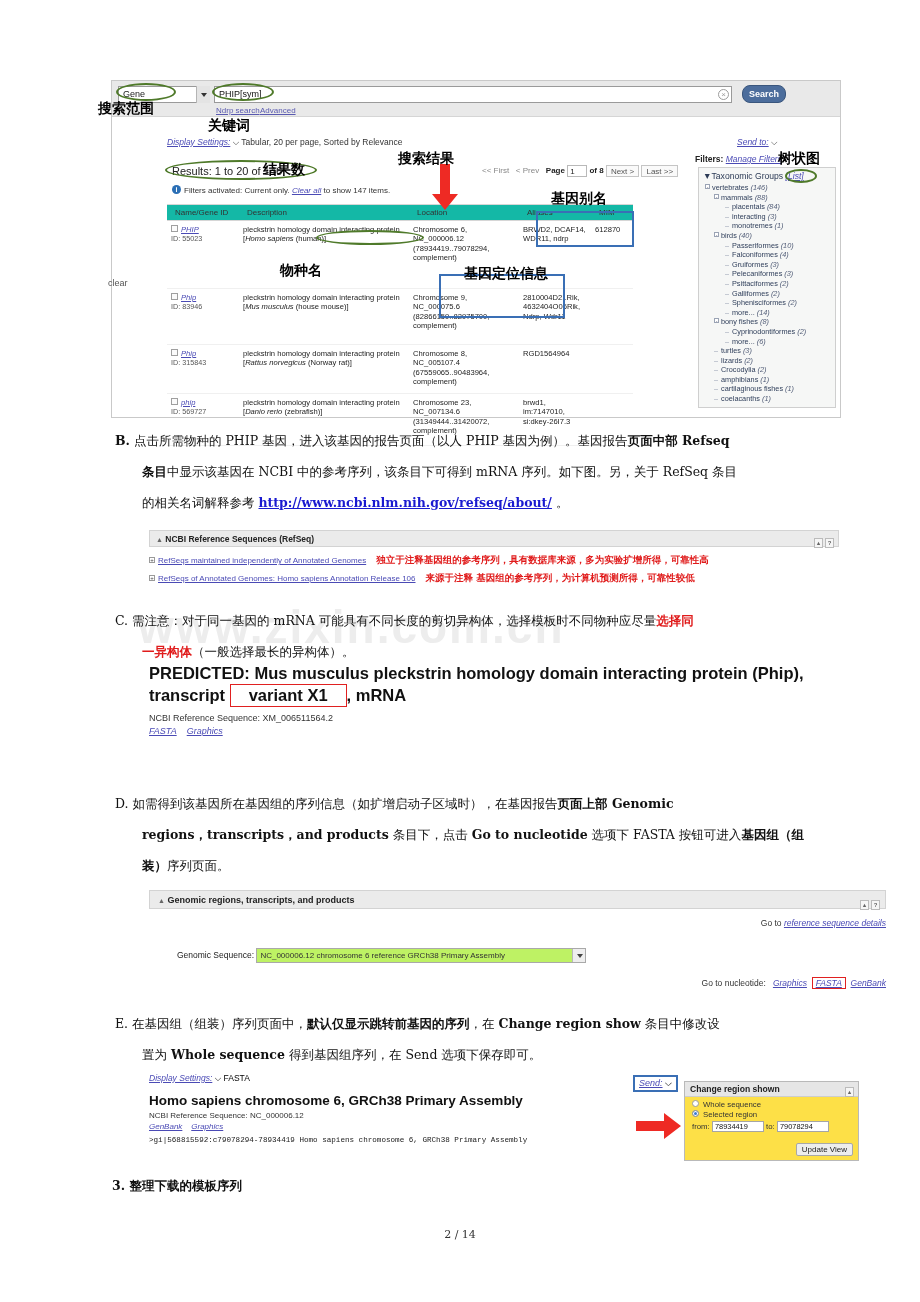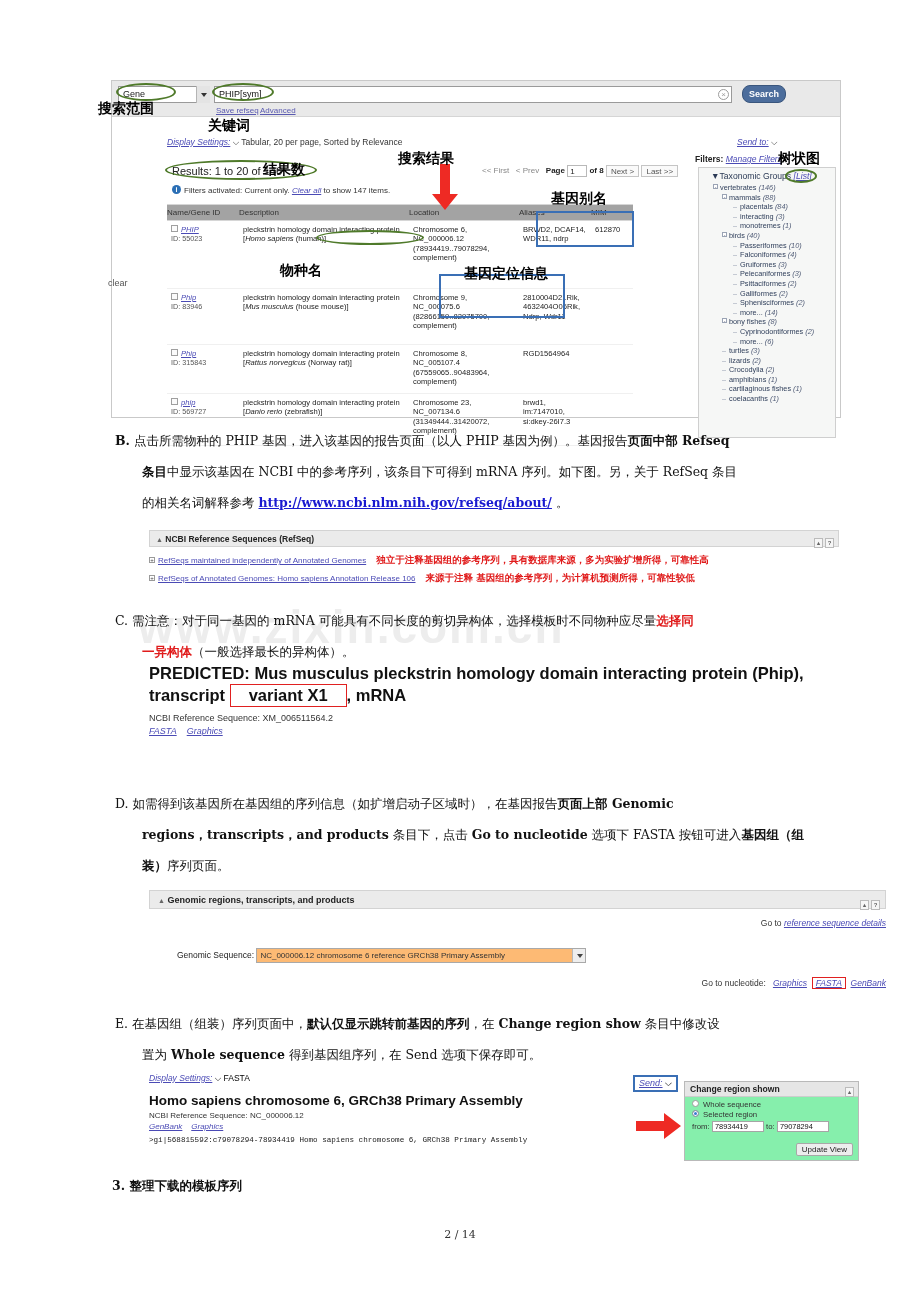--- a/index.html
+++ b/index.html
@@ -93,37 +93,37 @@
   #shot1 .filters{position:absolute; left:583px; top:73px; font-size:8.5px;
      font-family:"Liberation Sans", sans-serif; color:#222; font-weight:bold;}
 
   
   #shot1 table.res{
     position:absolute; left:55px; top:123px; width:466px;
     border-collapse:collapse; font-family:"Liberation Sans", sans-serif;
     font-size:7.6px; color:#222;
   }
   #shot1 table.res th{
-    background:#a3a3a3; border:1px solid #d6d6d6; border-left:none; border-right:none;
-    text-align:left; font-weight:normal; padding:3px 0; color:#333; font-size:8px;
+    background:#14b8a6; border:1px solid #d6d6d6; border-left:none; border-right:none;
+    text-align:left; font-weight:normal; padding:3px 8px; color:#333; font-size:8px;
   }
   #shot1 table.res td{
     padding:4px 4px 6px 4px; vertical-align:top; line-height:1.25;
     border-bottom:1px solid #f0f0f0;
   }
   #shot1 .chk{display:inline-block;width:7px;height:7px;border:1px solid #9f9f9f;
      background:#fbfbfb;vertical-align:0px;margin-right:3px;}
   #shot1 .gid{color:#555;font-size:7.2px;}
 
   
   #taxpanel{
-    position:absolute; left:586px; top:86px; width:138px; height:271px;
+    position:absolute; left:586px; top:86px; width:138px; height:241px;
     border:1px solid #cfcfcf; background:#f6f7f6;
     font-family:"Liberation Sans", sans-serif; font-size:7.3px; color:#31405c;
-    padding:3px 12px; overflow:hidden;
+    padding:3px 4px; overflow:hidden;
   }
   #taxpanel .tghead{font-size:8.6px; color:#2b3a55; margin-bottom:2px;}
   #taxpanel ul{list-style:none;margin:0;padding:0;}
   #taxpanel li{line-height:9.6px; white-space:nowrap;}
   #taxpanel i{color:#55607a; font-style:italic;}
   .lvl0{padding-left:2px;} .lvl1{padding-left:11px;} .lvl2{padding-left:22px;}
   .tbox{display:inline-block;width:5px;height:5px;border:1px solid #9aa3b4;
     background:#fff;margin-right:2px;vertical-align:1px;font-size:5px;line-height:4px;text-align:center;color:#667;}
   .tdash{display:inline-block;width:5px;margin-right:2px;color:#9aa3b4;}
 
@@ -166,41 +166,41 @@
   #shot3 .hlbox{border:1.6px solid #e02020;padding:0 18px;display:inline-block;}
 
   
   #shot4{left:133px; top:890px; width:737px; height:113px; z-index:2;}
   #shot4 .bar{width:737px;height:19px;background:#ebebeb;border:1px solid #d3d3d3;
     font-family:"Liberation Sans", sans-serif;font-size:9px;font-weight:bold;
     color:#222;line-height:18px;padding-left:8px;position:relative;}
   #shot4 .bar .ctrls{position:absolute;right:5px;top:4px;}
   #shot4 .gotoref{position:absolute;right:0;top:28px;font-family:"Liberation Sans", sans-serif;font-size:8.5px;color:#333;}
   #shot4 .gsrow{position:absolute;left:28px;top:58px;font-family:"Liberation Sans", sans-serif;font-size:8.5px;color:#222;}
-  #shot4 .gsel{display:inline-block;width:330px;height:15px;border:1px solid #a9a9a9;background:#fdba74;
+  #shot4 .gsel{display:inline-block;width:330px;height:15px;border:1px solid #a9a9a9;background:#bef264;
     font-size:8px;line-height:14px;padding-left:3px;color:#333;vertical-align:middle;position:relative;}
   #shot4 .gsel .ar{position:absolute;right:0;top:0;width:13px;height:13px;background:#eee;border-left:1px solid #b9b9b9;}
   #shot4 .gsel .ar:after{content:"";position:absolute;left:4px;top:5px;width:0;height:0;
     border-left:3px solid transparent;border-right:3px solid transparent;border-top:4px solid #444;}
   #shot4 .gonuc{position:absolute;right:0;top:88px;font-family:"Liberation Sans", sans-serif;font-size:8.5px;color:#333;}
 
   
   #shot5{left:133px; top:1073px; width:420px; height:95px; z-index:2;}
   #shot5 .ds{font-family:"Liberation Sans", sans-serif;font-size:8.5px;}
   #shot5 .h{font-family:"Liberation Sans", sans-serif;font-weight:bold;font-size:13.5px;
     color:#111;margin-top:9px;}
   #shot5 .s{font-family:"Liberation Sans", sans-serif;font-size:8px;color:#333;margin-top:3px;}
   #shot5 .l{font-family:"Liberation Sans", sans-serif;font-size:8px;margin-top:2px;}
   #shot5 .seq{font-family:"Liberation Mono", monospace;font-size:7.6px;color:#222;margin-top:5px;}
 
   #sendbox{position:absolute;left:633px;top:1075px;z-index:4;
     font-family:"Liberation Sans", sans-serif;font-size:9px;
     border:2px solid #3a6fb5;padding:1px 4px;background:#fff;}
   #crpanel{position:absolute;left:684px;top:1081px;width:175px;height:80px;z-index:3;
-    border:1px solid #b9b9b9;background:#86efac;font-family:"Liberation Sans", sans-serif;}
+    border:1px solid #b9b9b9;background:#fde047;font-family:"Liberation Sans", sans-serif;}
   #crpanel .h{height:15px;background:#e6e6e6;border-bottom:1px solid #cdcdcd;
     font-size:8.6px;font-weight:bold;color:#222;line-height:14px;padding-left:5px;position:relative;}
   #crpanel .h .mb{position:absolute;right:4px;top:2px;}
   #crpanel .r{font-size:7.8px;color:#333;padding:3px 0 0 7px;}
   #crpanel .radio{display:inline-block;width:7px;height:7px;border-radius:50%;
     border:1px solid #9b9b9b;background:#fff;margin-right:4px;vertical-align:0px;}
   #crpanel .radio.on{background:#3b7ad1;box-shadow:inset 0 0 0 1px #fff;}
   #crpanel .fi{display:inline-block;width:52px;height:11px;border:1px solid #a5a5a5;background:#fff;
     font-size:7.4px;line-height:10px;padding-left:2px;color:#111;vertical-align:middle;}
   #crpanel .upd{position:absolute;right:5px;bottom:4px;border:1px solid #a8a8a8;background:#ededed;
@@ -218,21 +218,21 @@
 
   <div class="shot ncbi" id="shot1">
 
     <div class="searchbar">
       <div class="db-select">Gene</div>
       <div class="db-arrow"></div>
       <div class="term-input">PHIP[sym]</div>
       <div class="clear-x">×</div>
       <div class="search-btn">Search</div>
     </div>
-    <div class="savelink" style="left:104px">Save refseq</div>
+    <div class="savelink" style="left:104px">Ndrp search</div>
     <div class="savelink" style="left:148px">Advanced</div>
 
     <div class="dispset">
       <span class="nlink">Display Settings:</span>
       <span>⌵</span>
       <span>Tabular, 20 per page, Sorted by Relevance</span>
     </div>
 
     <div class="sendto">
       <span class="nlink">Send to:</span>

